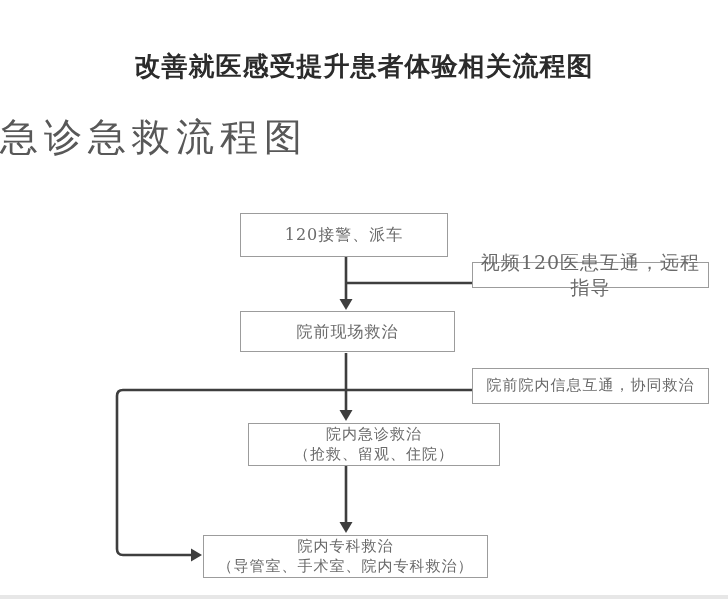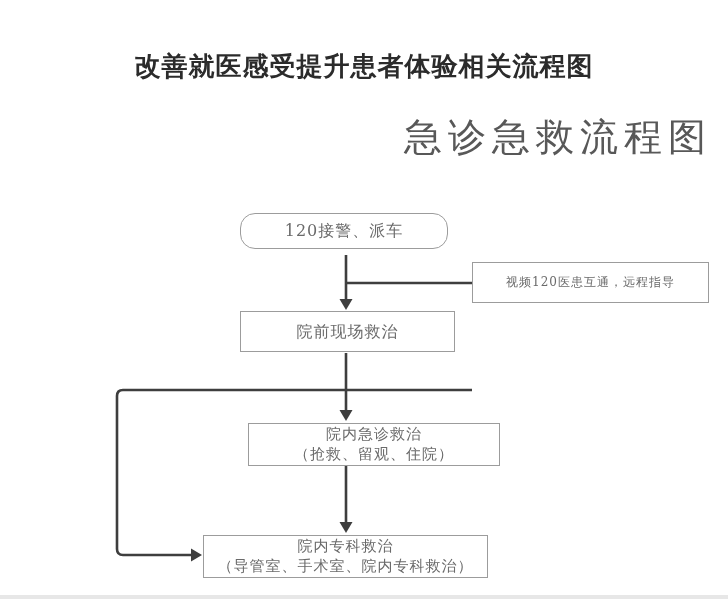--- a/index.html
+++ b/index.html
@@ -26,21 +26,21 @@
     font-weight: 700;
     color: #2b2b2b;
     letter-spacing: 1px;
     margin-top: 41px;
   }
   .chart-title {
     position: absolute;
     top: 112px;
     left: 0;
     width: 712px;
-    text-align: right;
+    text-align: left;
     font-family: "DejaVu Serif", serif;
     font-size: 38px;
     font-weight: 500;
     color: #585858;
     letter-spacing: 6px;
   }
   svg.connectors {
     position: absolute;
     top: 0;
     left: 0;
@@ -53,22 +53,22 @@
     color: #6a6a6a;
     font-family: "DejaVu Serif", serif;
     display: flex;
     flex-direction: column;
     align-items: center;
     justify-content: center;
     text-align: center;
     letter-spacing: 1px;
   }
   .node span { display: block; line-height: 1.32; }
-  .n-dispatch    { left: 240px; top: 213px; width: 208px; height: 36px; font-size: 16px; border-radius: 15px; }
-  .n-video       { left: 472px; top: 262px; width: 237px; height: 41px; font-size: 12px; }
+  .n-dispatch    { left: 240px; top: 213px; width: 208px; height: 44px; font-size: 16px; }
+  .n-video       { left: 472px; top: 262px; width: 237px; height: 26px; font-size: 19px; }
   .n-prehospital { left: 240px; top: 311px; width: 215px; height: 41px; font-size: 16px; }
   .n-info        { left: 472px; top: 368px; width: 237px; height: 36px; font-size: 15px; }
   .n-emergency   { left: 248px; top: 423px; width: 252px; height: 43px; font-size: 15px; justify-content: flex-end; }
   .n-santong     { left: 10px;  top: 484px; width: 209px; height: 41px; font-size: 16px; }
   .n-specialist  { left: 203px; top: 535px; width: 285px; height: 43px; font-size: 15px; }
   .bottom-strip {
     position: absolute;
     left: 0;
     bottom: 0;
     width: 728px;
@@ -115,20 +115,23 @@
   </div>
 
   <div class="node n-video">
     <span>视频120医患互通，远程指导</span>
   </div>
 
   <div class="node n-prehospital">
     <span>院前现场救治</span>
   </div>
 
+  <div class="node n-info">
+    <span>院前院内信息互通，协同救治</span>
+  </div>
 
   <div class="node n-emergency">
     <span>院内急诊救治</span>
     <span>（抢救、留观、住院）</span>
   </div>
 
 
   <div class="node n-specialist">
     <span>院内专科救治</span>
     <span>（导管室、手术室、院内专科救治）</span>

